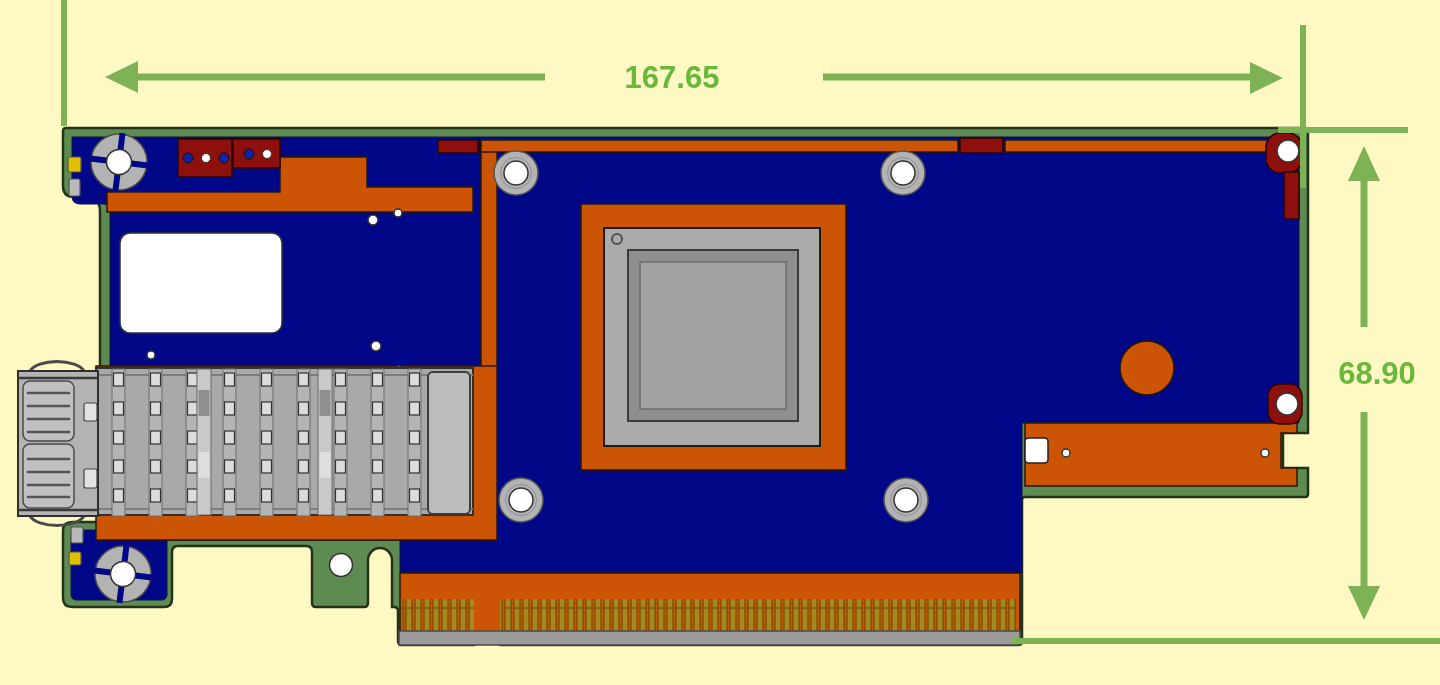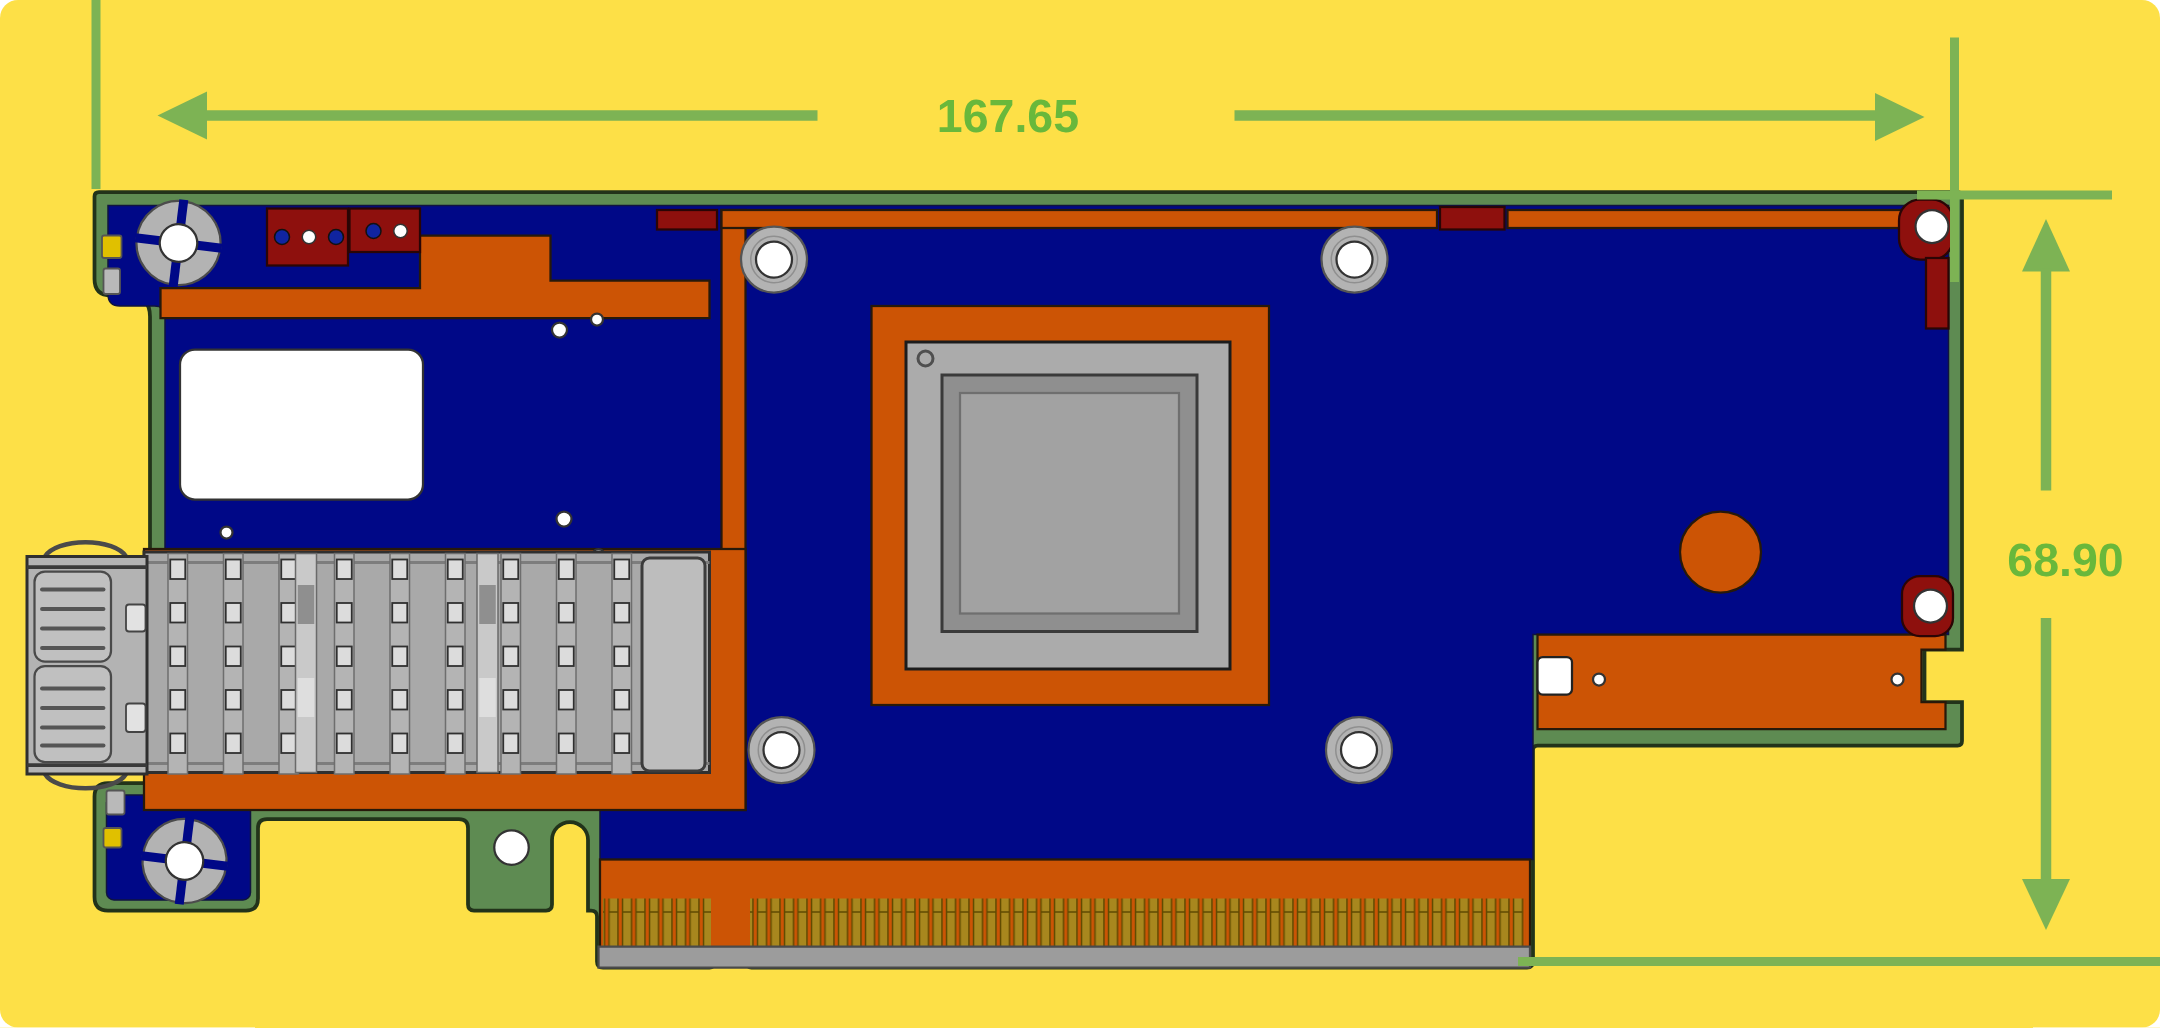--- a/index.html
+++ b/index.html
@@ -1,17 +1,17 @@
 <!DOCTYPE html>
 <html style="--dimension-green: #7db354; --dimension-text: #69b83b; --board-edge-green: #5e8b52; --board-outline: #22331a; --solder-mask-blue: #000887; --copper-orange: #cc5405; --component-dark-red: #8e100d; --metal-gray: #a9a9a9; --gold-finger: #a8871e;"><head>
 <meta charset="utf-8">
 <style>
   html,body{margin:0;padding:0;background:#ffffff;}
-  .stage{position:relative;width:1440px;height:685px;background:#fde047;overflow:hidden;
-         font-family:"Liberation Sans",sans-serif;border-radius:12px;}
+  .stage{position:relative;width:1440px;height:685px;background:#fef9c3;overflow:hidden;
+         font-family:"Liberation Sans",sans-serif;}
   svg{display:block;}
   .dim-line{fill:var(--dimension-green);}
   .dim-text{fill:var(--dimension-text);font-family:"Liberation Sans",sans-serif;
             font-weight:bold;font-size:31px;}
   .board-edge{fill:var(--board-edge-green);stroke:var(--board-outline);stroke-width:2.5;}
   .mask{fill:var(--solder-mask-blue);}
   .copper{fill:var(--copper-orange);stroke:#27190a;stroke-width:1.5;}
   .darkred{fill:var(--component-dark-red);stroke:#2a0505;stroke-width:1.5;}
   .white-hole{fill:#ffffff;stroke:#333;stroke-width:1.5;}
 </style>

